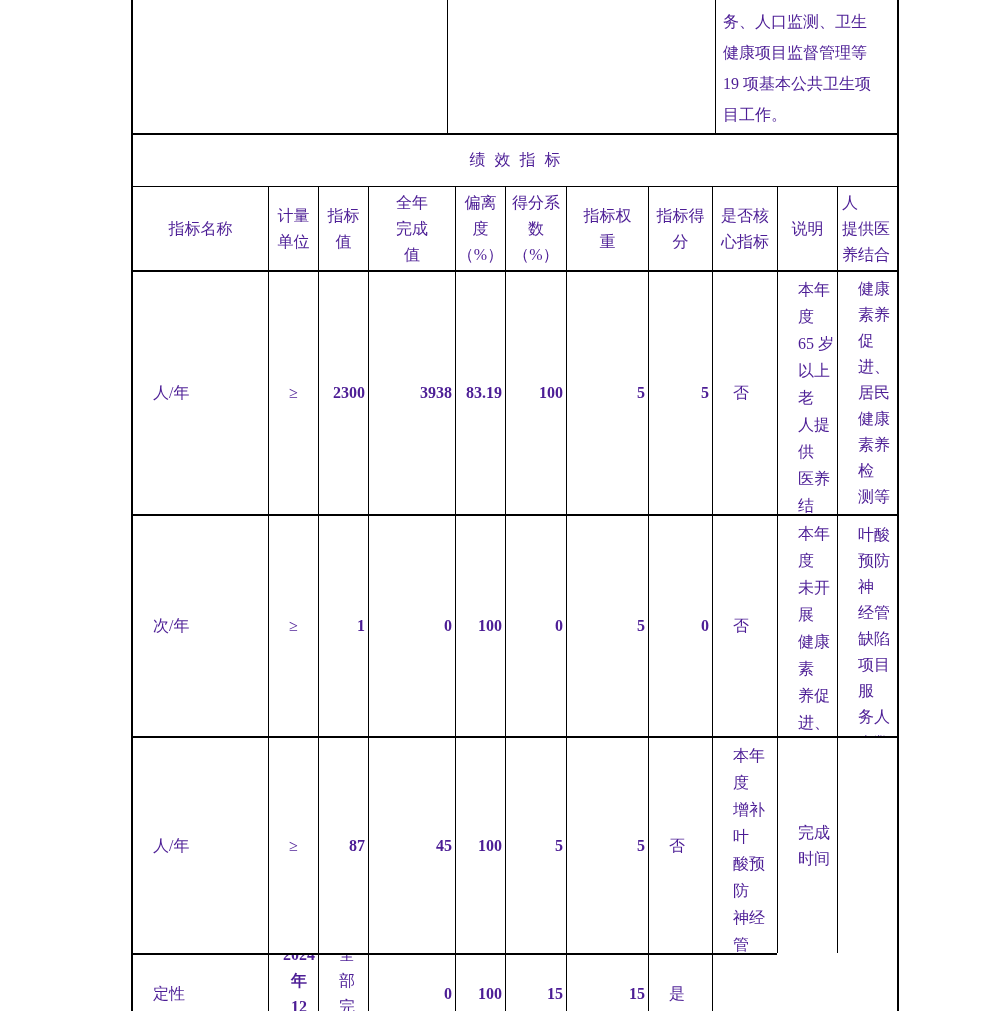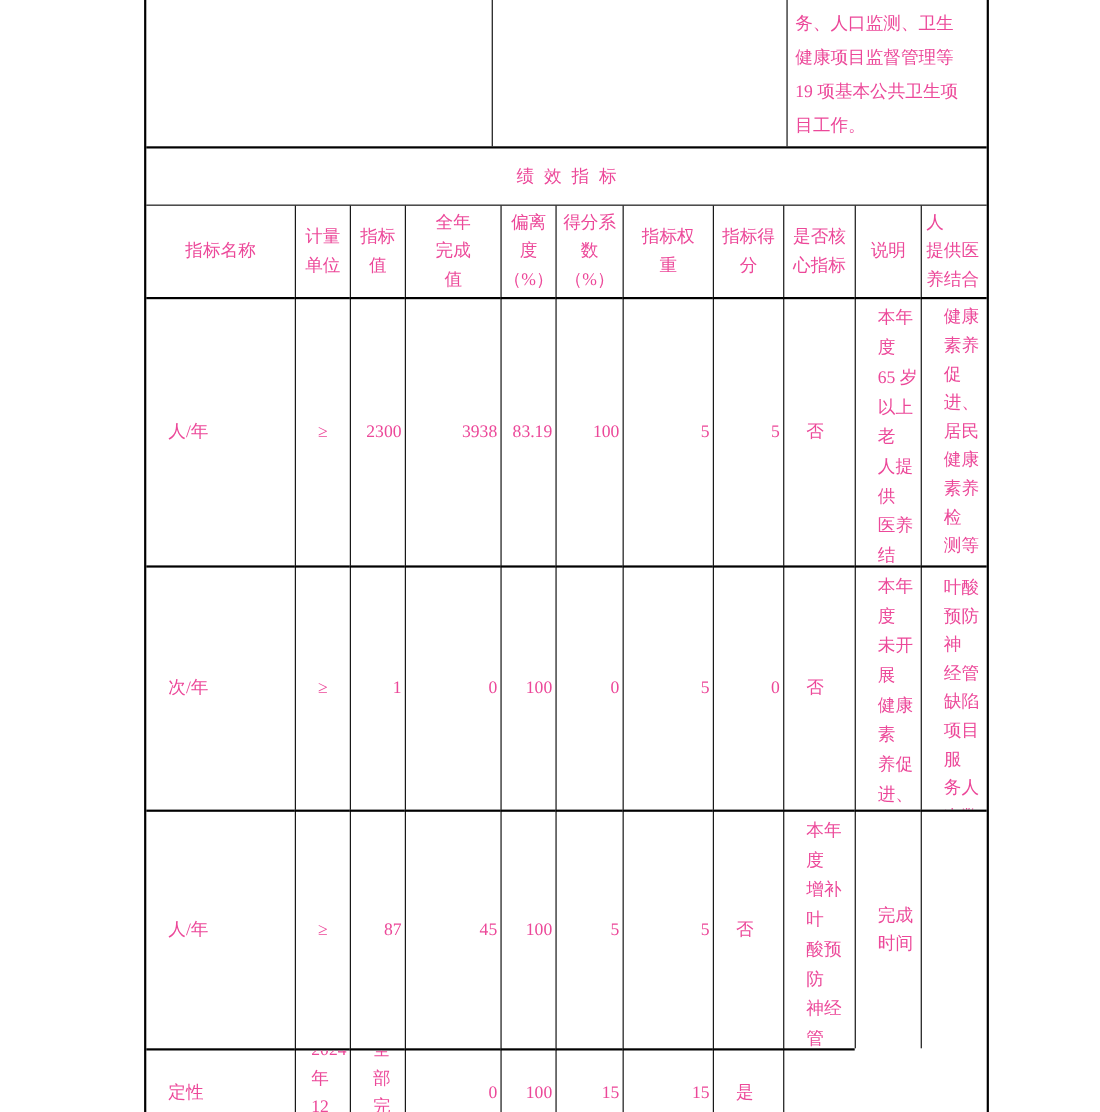--- a/index.html
+++ b/index.html
@@ -4,21 +4,21 @@
 <style>
   * { margin: 0; padding: 0; box-sizing: border-box; }
   html, body { background: #ffffff; }
   #page {
     position: relative;
     width: 1000px;
     height: 1011px;
     background: #ffffff;
     overflow: hidden;
     font-family: "Liberation Serif", "DejaVu Serif", serif;
-    color: #ec4899;
+    color: #4c1d95;
     font-size: 16px;
   }
   #doc-table {
     position: absolute;
     left: 131px;
     top: 0;
     width: 768px;
     border-left: 2px solid #000;
     border-right: 2px solid #000;
   }
@@ -57,21 +57,21 @@
   .grid > div:nth-child(n+12) { border-top: 2px solid #000; padding-left: 20px; }
   .c {
     display: flex;
     align-items: center;
     padding: 2px 4px;
     line-height: 26px;
     overflow: hidden;
   }
   .hc { justify-content: center; text-align: center; }
   .ml { white-space: pre-line; }
-  .num { justify-content: flex-end; text-align: left; padding-right: 3px; }
+  .num { justify-content: flex-end; text-align: center; padding-right: 3px; font-weight: bold; }
   .nv { align-items: flex-start; padding-top: 4px; line-height: 27px; padding-left: 3px; padding-right: 2px; }
 </style>
 </head>
 <body>
 
 <div id="page">
   <div id="doc-table">
 
     <div class="top-section">
       <div></div>

